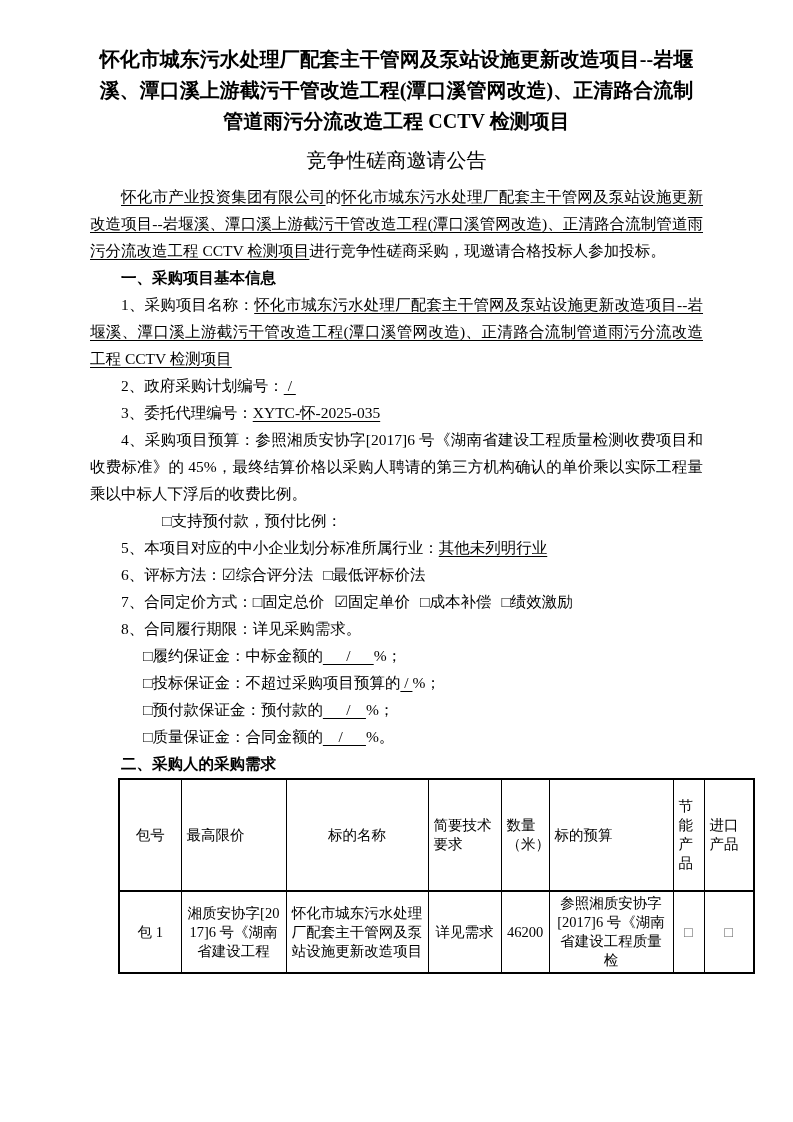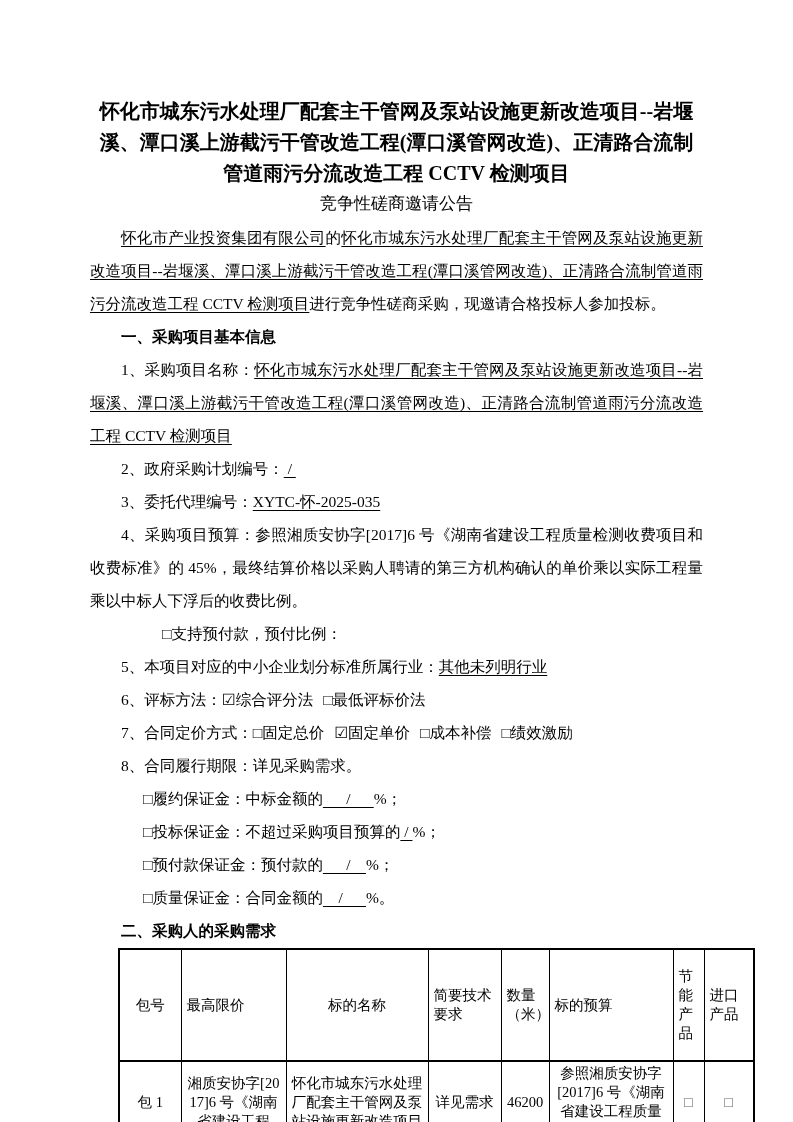--- a/index.html
+++ b/index.html
@@ -2,35 +2,35 @@
 <html><head>
 <meta charset="utf-8">
 <style>
   html,body{margin:0;padding:0;background:#fff;}
   .page{
     position:relative;
     width:793px;height:1122px;
     background:#fff;color:#000;
     font-family:"Liberation Serif","DejaVu Serif",serif;
     box-sizing:border-box;
-    padding:96px 90px 0 90px;
+    padding:44px 90px 0 90px;
     overflow:hidden;
   }
   .doc-title{
     font-size:20px;line-height:31px;font-weight:bold;
     text-align:center;margin:0;
   }
   .doc-subtitle{
-    font-size:17px;line-height:30px;font-weight:normal;
-    text-align:center;margin:0;
+    font-size:20px;line-height:30px;font-weight:normal;
+    text-align:center;margin:8px;
   }
   .body-text{margin-top:2px;}
   .body-text p{
     margin:0;
-    font-size:15.5px;line-height:33px;
+    font-size:15.5px;line-height:27px;
     text-align:justify;
   }
   p.ind{text-indent:2em;}
   p.hd{font-weight:bold;text-indent:2em;}
   p.prepay{padding-left:72px;}
   p.guar{padding-left:53px;}
   .u{text-decoration:underline;text-underline-offset:3px;}
   .blank{text-decoration:underline;text-underline-offset:3px;white-space:pre;}
   .opt{margin-right:10px;white-space:nowrap;margin-top:26px;}
   .req-table{

